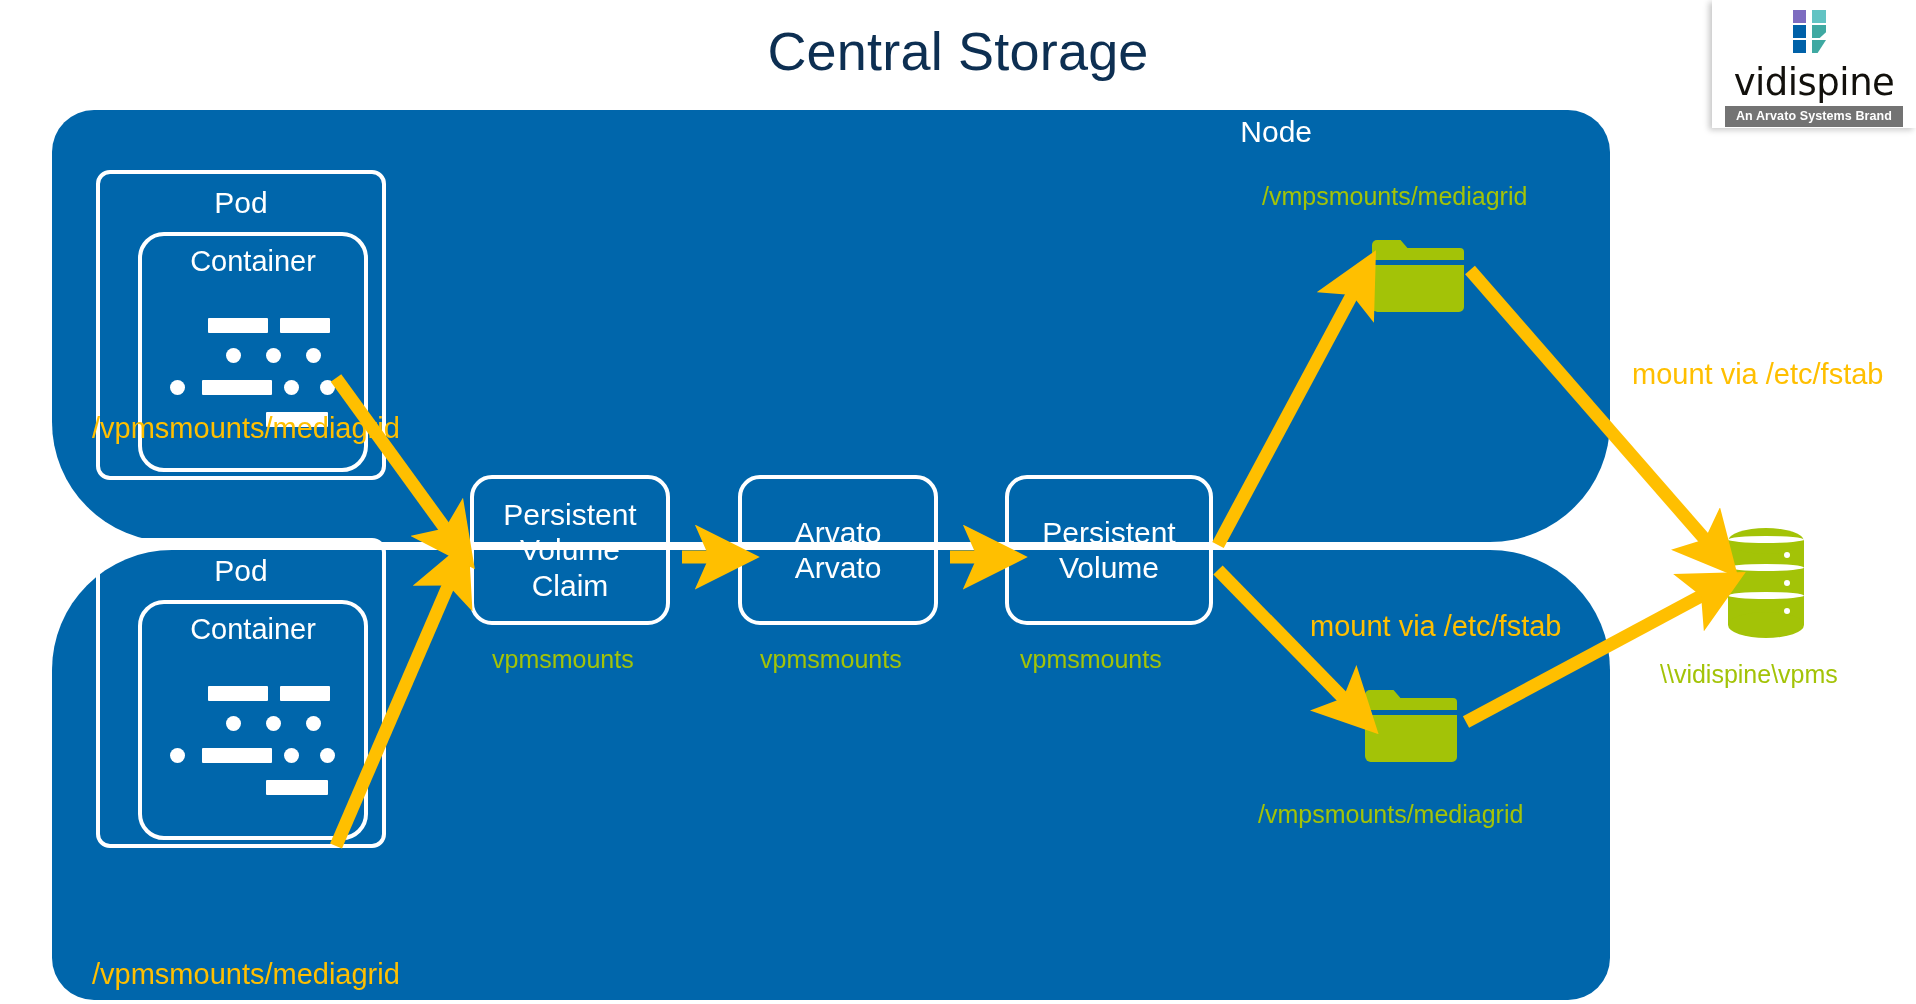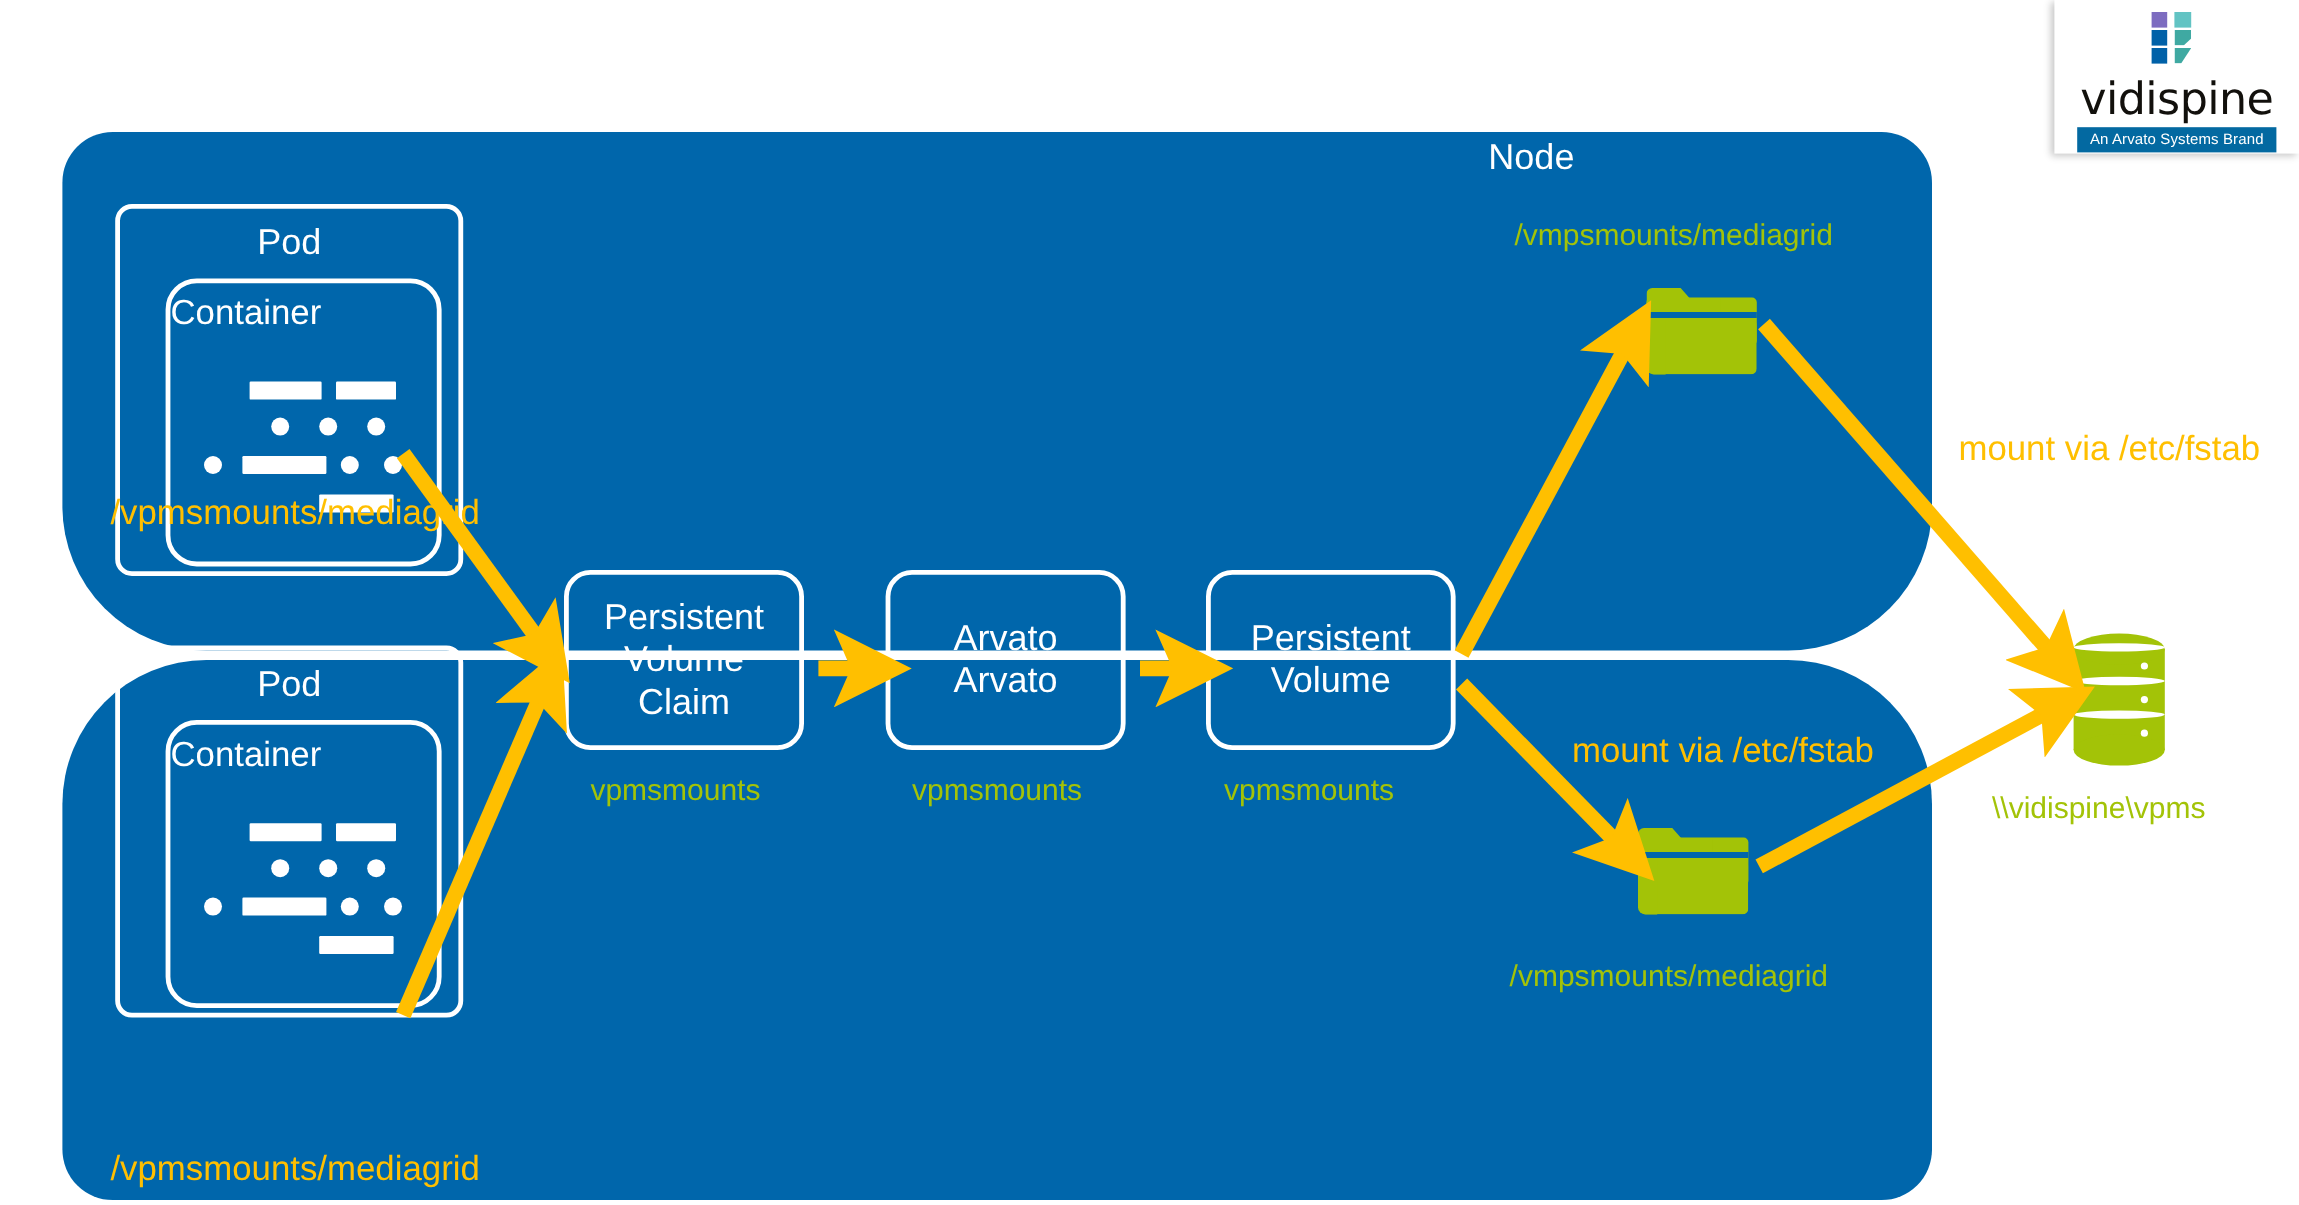--- a/index.html
+++ b/index.html
@@ -32,22 +32,22 @@
   .lm-d{left:19px;top:0;width:14px;height:13px;background:#62c3c3;}
   .lm-e{left:19px;top:15px;width:14px;height:13px;background:#3fa9a2;
         clip-path:polygon(0 0,100% 0,100% 55%,55% 100%,0 100%);}
   .lm-f{left:19px;top:30px;width:14px;height:13px;background:#3fa9a2;
         clip-path:polygon(0 0,100% 0,40% 100%,0 100%);}
   .logo-word{
     font-size:37px;line-height:37px;color:#12100c;letter-spacing:-.5px;
     font-family:"DejaVu Sans",sans-serif;font-weight:400;margin-top:17px;
   }
   .logo-tag{
-    margin-top:5px;background:#0369a1;color:#fff;font-size:12.5px;
-    padding:3px 11px 4px;letter-spacing:.1px;white-space:nowrap;font-weight:400;
+    margin-top:5px;background:#737373;color:#fff;font-size:12.5px;
+    padding:3px 11px 4px;letter-spacing:.1px;white-space:nowrap;font-weight:700;
   }
 
   
   .node-top{
     position:absolute;left:52px;top:110px;width:1558px;height:432px;
     background:#0066ab;border-radius:42px 42px 120px 120px;
   }
   .node-bot{
     position:absolute;left:52px;top:550px;width:1558px;height:450px;
     background:#0066ab;border-radius:120px 120px 42px 42px;
@@ -64,21 +64,21 @@
   }
   .pod-title{
     position:absolute;left:0;top:12px;width:100%;text-align:center;
     font-size:30px;color:#ffffff;
   }
   .container-box{
     position:absolute;border:4px solid #ffffff;border-radius:26px;
     box-sizing:border-box;
   }
   .container-title{
-    position:absolute;left:0;top:9px;width:100%;text-align:left;
+    position:absolute;left:0;top:9px;width:100%;text-align:center;
     font-size:29px;color:#ffffff;
   }
   .glyph{position:absolute;}
   .glyph i{position:absolute;background:#ffffff;display:block;}
   .g-bar{height:15px;border-radius:1px;}
   .g-dot{width:15px;height:15px;border-radius:50%;}
 
   
   .wbox{
     position:absolute;border:4px solid #ffffff;border-radius:22px;
@@ -131,20 +131,21 @@
   }
 
   svg.arrows{position:absolute;left:0;top:0;width:1916px;height:1004px;
              pointer-events:none;}
 </style>
 </head>
 <body>
 
 <div id="stage">
 
+  <div class="title">Central Storage</div>
 
   <div class="logo-card">
     <div class="logo-mark">
       <i class="lm-a"></i>
         <i class="lm-b"></i>
         <i class="lm-c"></i>
       <i class="lm-d"></i>
         <i class="lm-e"></i>
         <i class="lm-f"></i>
     </div>

